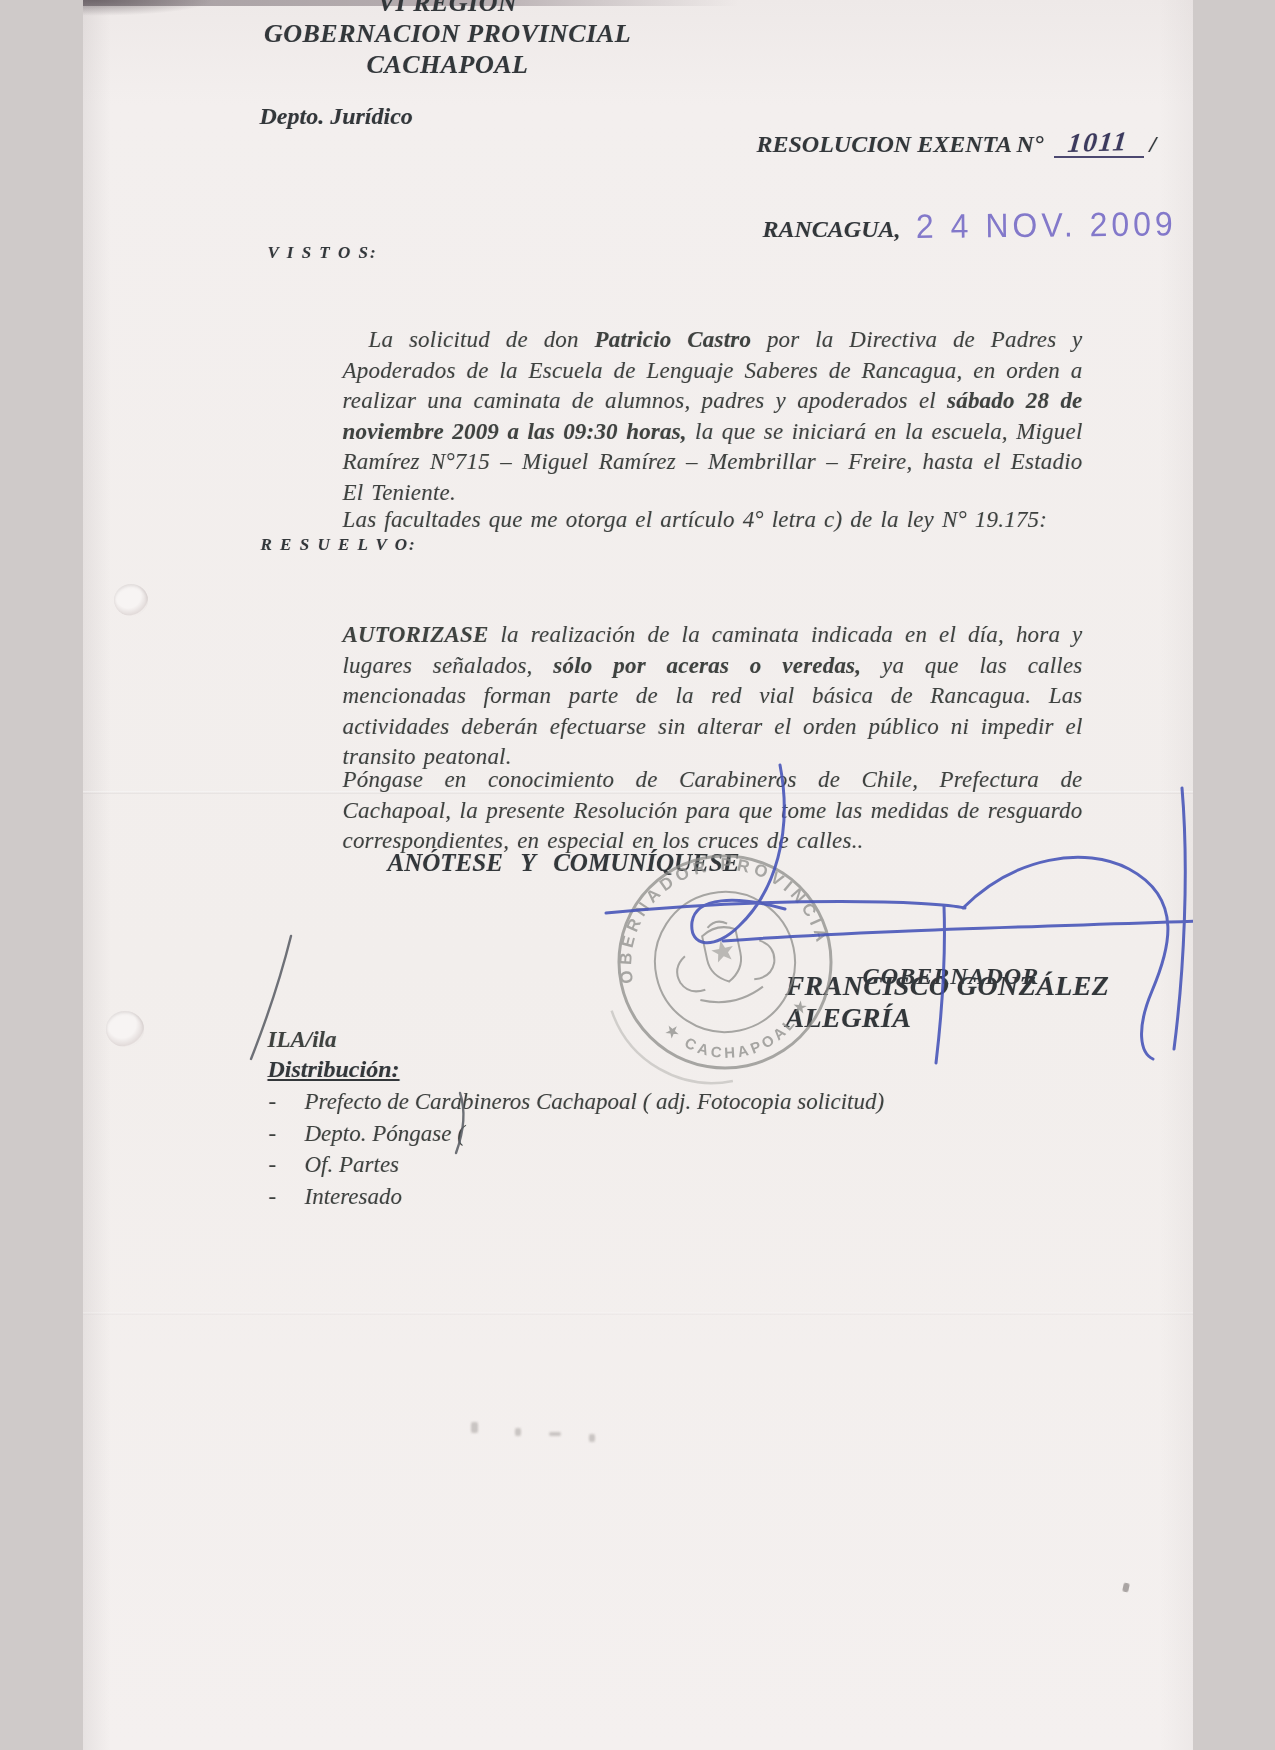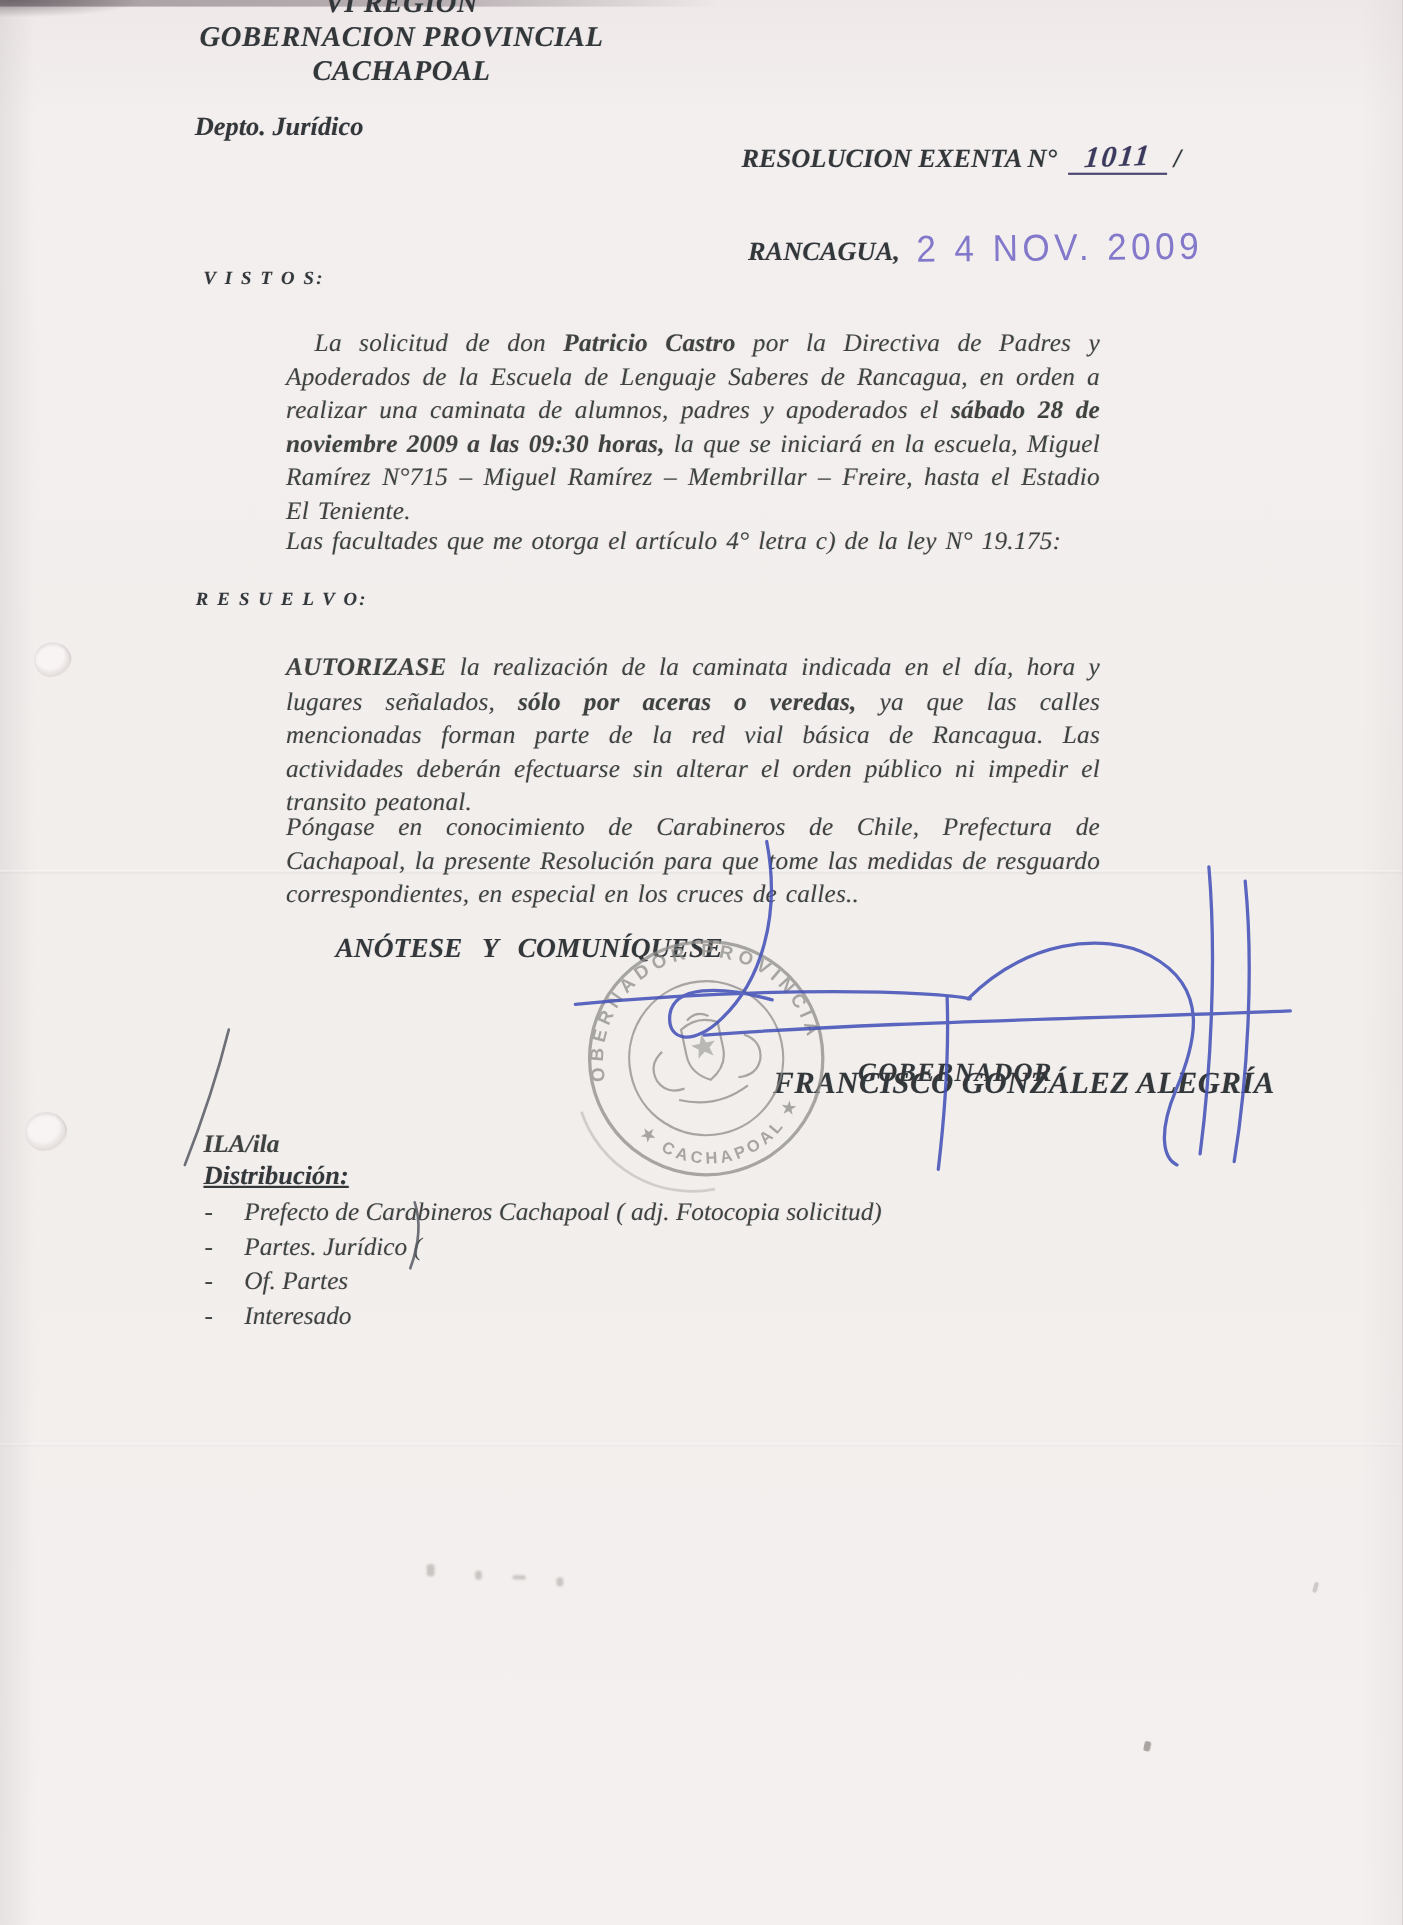--- a/index.html
+++ b/index.html
@@ -1,29 +1,29 @@
 <!DOCTYPE html>
 <html style="--paper: #f2eeec; --ink: #3f423f; --ink-dark: #33373a; --date-stamp: #7a6fc8; --handwriting: #3c3a5e; --underline: #4c4870; --signature: #4553b8; --seal: #8d8d8a;"><head>
 <meta charset="utf-8">
 <title>Document</title>
 <style>
   html,body{margin:0;padding:0;background:#cfcac9;}
   .page{
-    position:relative;width:1275px;height:1750px;margin:0 auto;overflow:hidden;
+    position:relative;width:1110px;height:1750px;margin:0 auto;overflow:hidden;
     background:linear-gradient(180deg,#eee9e8 0%,#f3efee 6%,#f2eeec 55%,#f4f0ef 100%);
     font-family:"Liberation Serif",serif;color:var(--ink,#3f423f);
   }
   .page::before{content:"";position:absolute;inset:0;pointer-events:none;
     background:linear-gradient(90deg,rgba(110,100,105,.10),rgba(110,100,105,0) 2.5%,rgba(110,100,105,0) 97%,rgba(150,140,142,.08));}
   .abs{position:absolute;}
   .it{font-style:italic;}
   .b{font-weight:bold;}
   .fr{text-shadow:.7px 0 rgba(50,140,170,.16),-.7px 0 rgba(190,85,95,.14);}
   .para{width:740px;text-align:justify;font-style:italic;font-size:23px;line-height:30.5px;
-        letter-spacing:.2px;word-spacing:2px;z-index:1;}
+        letter-spacing:.2px;word-spacing:2px;z-index:1;margin-top:28px;}
   .h1{font-style:italic;font-weight:bold;font-size:17px;letter-spacing:2px;color:var(--ink-dark,#33373a);z-index:1;}
   .letterhead{left:150px;top:-13px;width:430px;text-align:center;font-size:26px;line-height:31px;
               letter-spacing:.5px;color:var(--ink-dark,#33373a);z-index:1;}
   .dept{left:177px;top:103px;font-size:24px;color:var(--ink-dark,#33373a);z-index:1;}
   .resline{left:674px;top:129px;font-size:24px;color:var(--ink-dark,#33373a);display:flex;align-items:flex-end;z-index:1;}
   .resnum-wrap{display:inline-block;min-width:90px;margin-left:10px;border-bottom:2.5px solid var(--underline,#4c4870);
                text-align:center;line-height:26px;}
   .resnum{display:inline-block;font-family:"Liberation Serif",serif;font-style:italic;font-weight:bold;
           font-size:27px;color:var(--handwriting,#3c3a5e);transform:skewX(-8deg) rotate(-2deg);letter-spacing:2px;}
   .resslash{margin-left:6px;}
@@ -153,21 +153,21 @@
   <div class="abs initials it fr">ILA/ila</div>
   <div class="abs dist-head fr">Distribución:</div>
 
   <div class="abs dist-list">
     <div class="dist-row fr">
       <span class="dash">-</span>
       <span>Prefecto de Carabineros Cachapoal ( adj. Fotocopia solicitud)</span>
     </div>
     <div class="dist-row fr">
       <span class="dash">-</span>
-      <span>Partes. Jurídico (</span>
+      <span>Depto. Póngase (</span>
     </div>
     <div class="dist-row fr">
       <span class="dash">-</span>
       <span>Of. Partes</span>
     </div>
     <div class="dist-row fr">
       <span class="dash">-</span>
       <span>Interesado</span>
     </div>
   </div>

